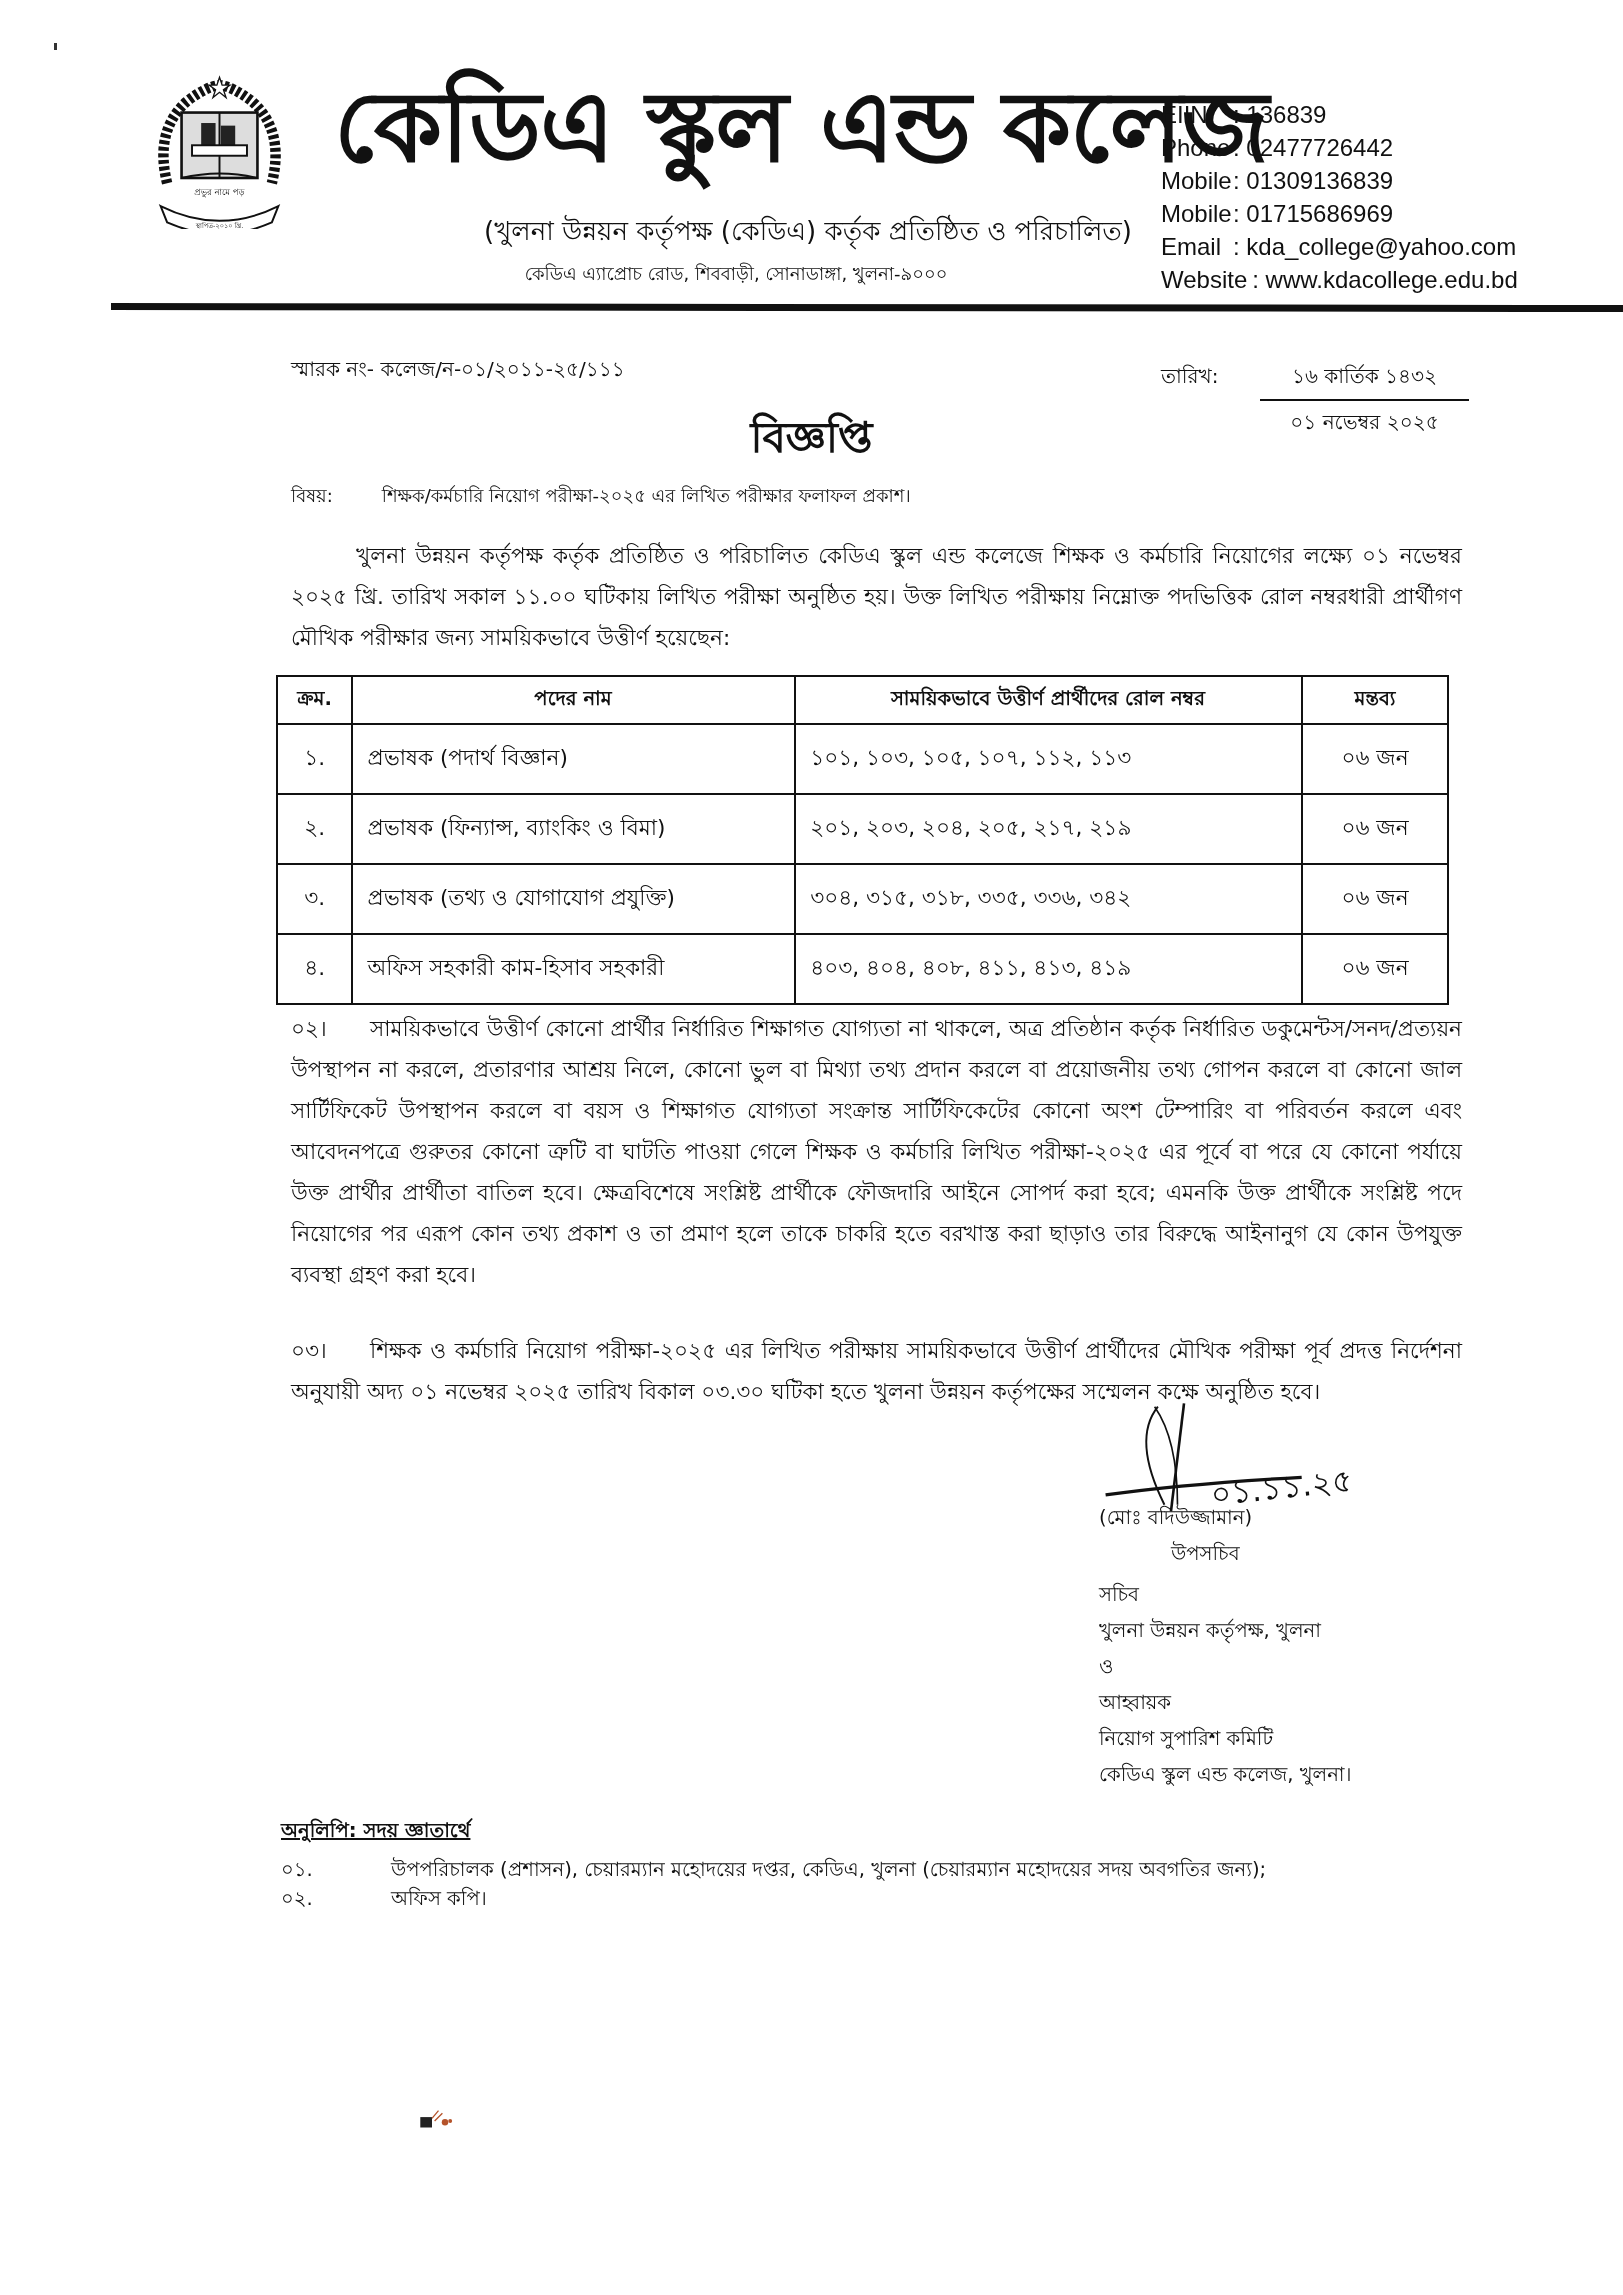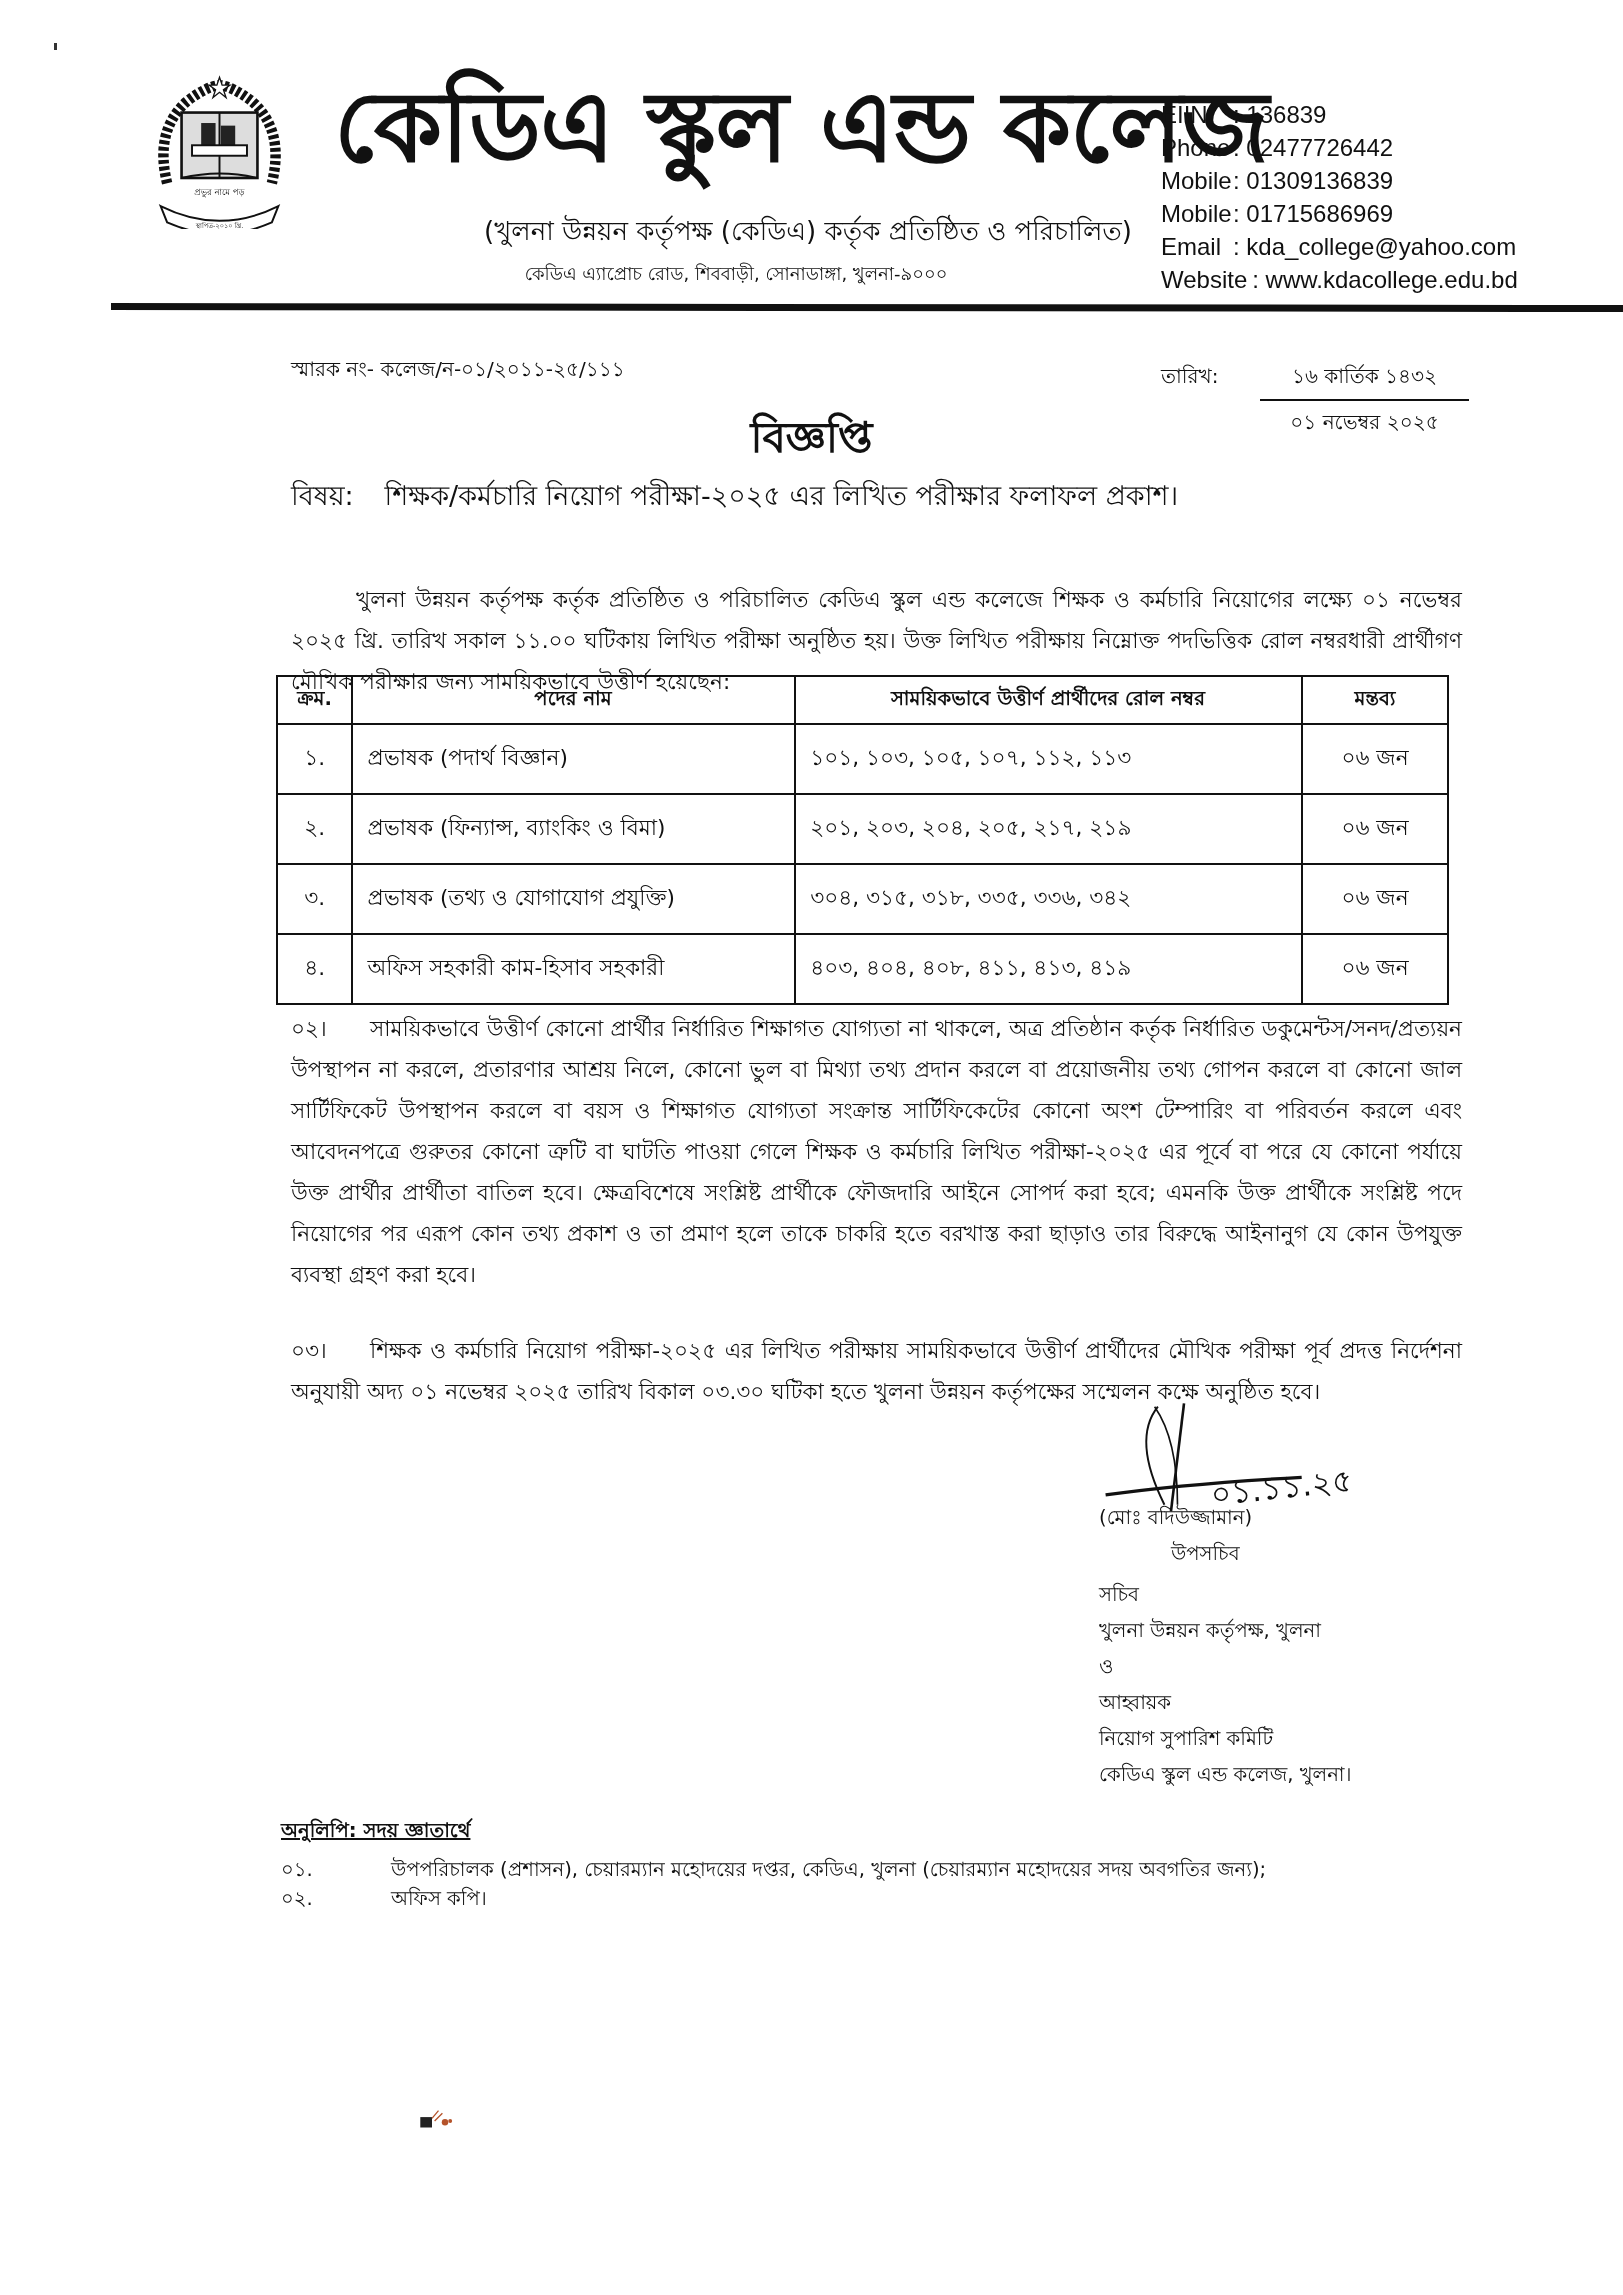--- a/index.html
+++ b/index.html
@@ -42,28 +42,28 @@
   .memo-no { left: 291px; top: 355px; font-size: 20px; line-height: 29px; white-space: nowrap; }
   .date-label { left: 1161px; top: 362px; font-size: 20px; line-height: 29px; }
   .date-box { left: 1260px; top: 340px; width: 209px; text-align: center; }
   .date-top { font-size: 20px; line-height: 29px; padding-bottom: 8px; border-bottom: 2px solid #111; margin-top: 22px; }
   .date-bottom { font-size: 20px; line-height: 29px; padding-top: 6.5px; }
 
   .notice-title {
     left: 0; width: 1623px; top: 412px; text-align: center;
     font-size: 42px; font-weight: bold; line-height: 52px;
   }
-  .subject { left: 291px; top: 481px; font-size: 27px; line-height: 30px; white-space: nowrap; }
+  .subject { left: 291px; top: 481px; font-size: 18px; line-height: 30px; white-space: nowrap; }
   .subject-label { display: inline-block; width: 85px; }
 
   .para {
     left: 291px; width: 1171px; font-size: 21.6px; line-height: 41px;
     text-align: justify; text-align-last: left;
   }
-  .para-intro { top: 535px; text-indent: 65px; margin-top: 44px; }
+  .para-intro { top: 535px; text-indent: 65px; }
   .para-num { display: inline-block; width: 79px; }
   .para-2 { top: 1008px; }
   .para-3 { top: 1330px; }
 
   
   .result-table {
     left: 276px; top: 675px; width: 1173px;
     border-collapse: collapse; font-size: 21.6px;
   }
   .result-table th, .result-table td { border: 2px solid #111; }

